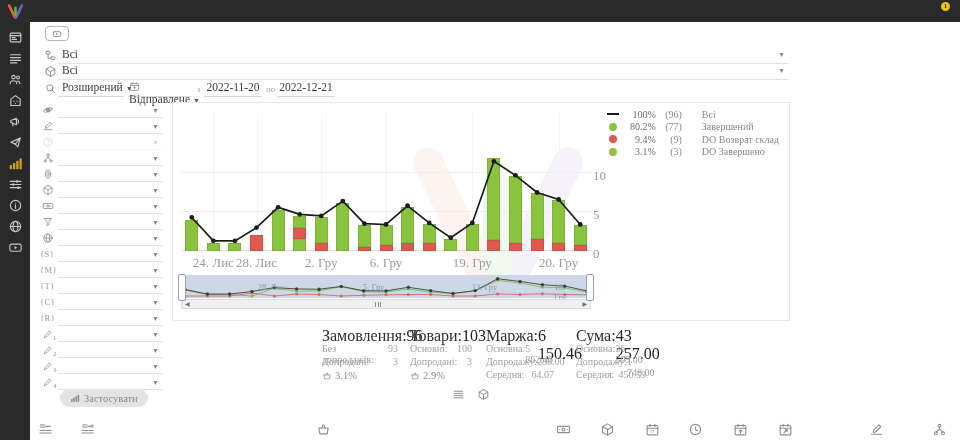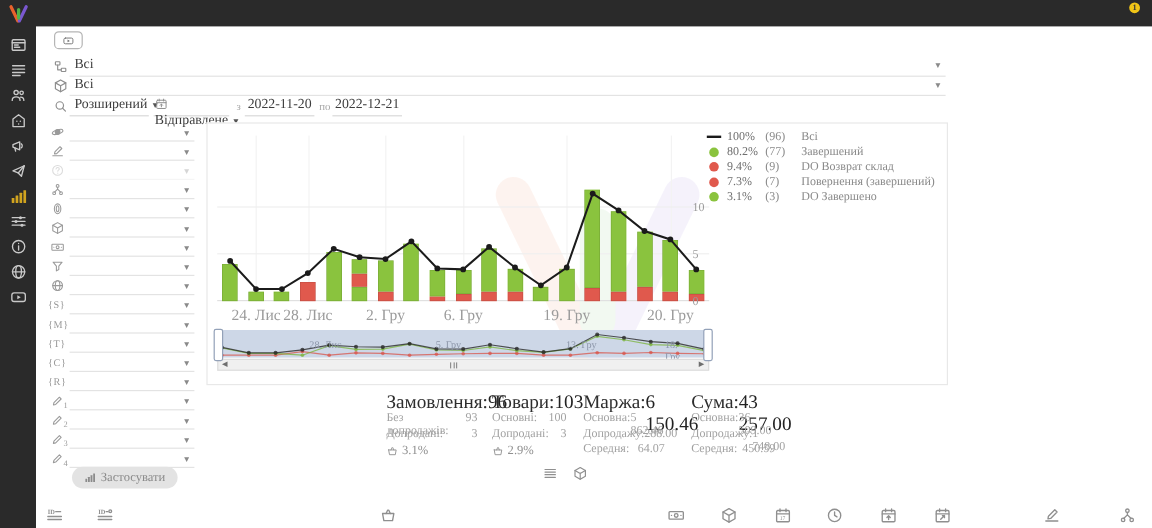--- a/index.html
+++ b/index.html
@@ -41,29 +41,29 @@
          color:#8b8b8b;font-size:10.5px;font-family:inherit;display:flex;align-items:center;gap:4px;padding:0 10px;cursor:pointer;}
   .apply svg{width:10px;height:10px;color:#8b8b8b;}
   
   .chart-card{position:absolute;left:172px;top:102px;width:616px;height:217px;border:1px solid #e8e8e8;background:#fff;}
   .watermark{position:absolute;left:210px;top:20px;width:230px;height:210px;opacity:.07;}
   .legend{position:absolute;right:10px;top:5px;}
   .lg-row{display:flex;align-items:center;height:12.5px;font-size:10px;color:#8a8a8a;cursor:pointer;}
   .lg-mark{width:14px;display:flex;justify-content:center;margin-right:4px;}
   .lg-dot{width:8px;height:8px;border-radius:50%;}
   .lg-line{width:12px;height:2px;background:#1b1b1b;}
-  .lg-pct{width:32px;text-align:left;color:#6f6f6f;}
-  .lg-cnt{width:26px;margin-right:4px;color:#8a8a8a;}
+  .lg-pct{width:32px;text-align:right;color:#6f6f6f;}
+  .lg-cnt{width:26px;text-align:right;margin-right:20px;color:#8a8a8a;}
   #plot{position:absolute;left:8px;top:10px;width:410px;height:138px;}
   .gridh{position:absolute;left:0;width:410px;height:1px;background:#efefef;}
   .gridv{position:absolute;top:0;width:1px;height:138px;background:#f3f3f3;}
   .baseline{position:absolute;left:0;bottom:0;width:410px;height:1px;background:#e0e0e0;}
   .bar-seg{position:absolute;width:13px;box-shadow:inset 0 0 0 .5px rgba(0,0,0,.15);}
   #lineSvg{position:absolute;left:0;top:0;overflow:visible;}
-  .ylab{position:absolute;left:404px;width:18px;font-size:10px;color:#9b9b9b;}
+  .ylab{position:absolute;left:420px;width:18px;font-size:13px;color:#9b9b9b;}
   .xlab{position:absolute;top:152px;font-size:13px;color:#9b9b9b;transform:translateX(-50%);white-space:nowrap;}
   
   #nav{position:absolute;left:8px;top:172px;width:410px;height:23px;background:#cdd7e7;cursor:pointer;}
   .nav-handle{position:absolute;top:-1px;width:6px;height:25px;background:#fff;border:1px solid #93a1b8;border-radius:2px;z-index:3;}
   .nav-lab{position:absolute;top:7px;font-size:8.5px;color:#8d97aa;transform:translateX(-50%);}
   .scrollbar{position:absolute;left:8px;top:196px;width:410px;height:10px;background:#f0f0f0;border:1px solid #dcdcdc;box-sizing:border-box;}
   .sb-arrow{position:absolute;top:2px;font-size:6px;color:#6e6e6e;line-height:5px;cursor:pointer;}
   .sb-grip{position:absolute;left:193px;top:2px;display:flex;gap:1.5px;cursor:grab;}
   .sb-grip div{width:1px;height:5px;background:#8f8f8f;}
   
@@ -557,28 +557,20 @@
           <span class="lg-cnt">(77)</span>
           <span>Завершений</span>
         </div>
         <div class="lg-row">
           <div class="lg-mark">
             <span class="lg-dot" style="background: rgb(224, 89, 77);"></span>
           </div>
           <span class="lg-pct">9.4%</span>
           <span class="lg-cnt">(9)</span>
           <span>DO Возврат склад</span>
-        </div>
-        <div class="lg-row">
-          <div class="lg-mark">
-            <span class="lg-dot" style="background: rgb(224, 89, 77);"></span>
-          </div>
-          <span class="lg-pct">7.3%</span>
-          <span class="lg-cnt">(7)</span>
-          <span>Повернення (завершений)</span>
         </div>
         <div class="lg-row">
           <div class="lg-mark">
             <span class="lg-dot" style="background: rgb(138, 195, 62);"></span>
           </div>
           <span class="lg-pct">3.1%</span>
           <span class="lg-cnt">(3)</span>
           <span>DO Завершено</span>
         </div>
       </div>

